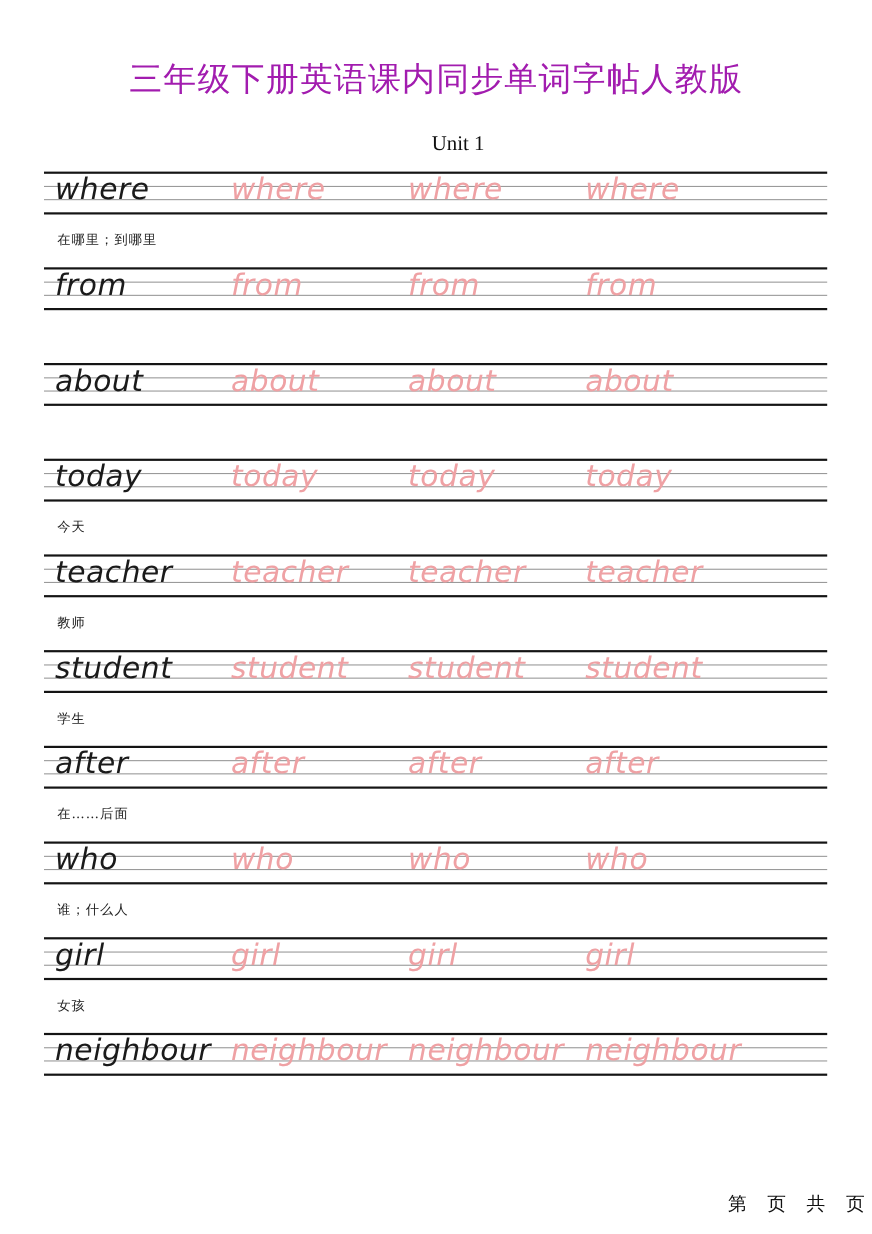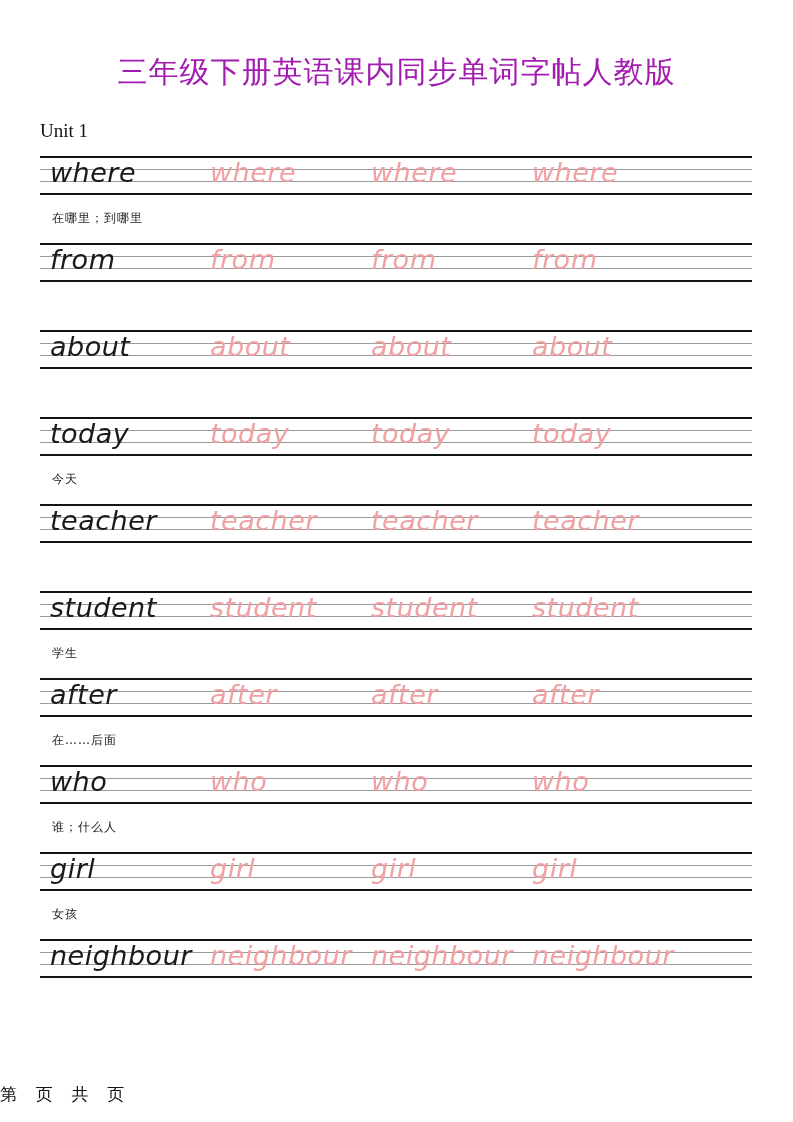--- a/index.html
+++ b/index.html
@@ -19,20 +19,21 @@
     font-weight: normal;
     letter-spacing: 1px;
     color: #a21caf;
     font-family: "Liberation Sans", sans-serif;
   }
   .unit-label {
     margin: 27px 0 0 40px;
     font-size: 19px;
     font-family: "Liberation Serif", "DejaVu Serif", serif;
     color: #111;
+    text-align: center;
   }
   .rows {
     margin: 14px 40px 0 40px;
   }
   .word-row { height: 87px; }
   .four-line {
     position: relative;
     height: 39px;
     border-top: 2px solid #141414;
     border-bottom: 2px solid #141414;
@@ -67,21 +68,21 @@
     font-size: 12px;
     font-family: "DejaVu Serif", "Liberation Serif", serif;
     color: #222;
     letter-spacing: 1px;
   }
   .page-footer {
     position: absolute;
     left: 0;
     top: 1083px;
     width: 793px;
-    text-align: left;
+    text-align: right;
     font-size: 17px;
     letter-spacing: 7px;
     color: #111;
     font-family: "Liberation Sans", sans-serif;
   }
 </style>
 </head>
 <body style="--trace-pink: #efa1a4; --word-black: #1a1a1a;">
 
 <h1 class="page-title">三年级下册英语课内同步单词字帖人教版</h1>
@@ -137,20 +138,21 @@
 
   <section class="word-row">
     <div class="four-line">
       <span class="mid-line l1"></span>
       <span class="mid-line l2"></span>
       <span class="word main">teacher</span>
       <span class="word trace t0">teacher</span>
       <span class="word trace t1">teacher</span>
       <span class="word trace t2">teacher</span>
     </div>
+    <div class="translation">教师</div>
   </section>
 
   <section class="word-row">
     <div class="four-line">
       <span class="mid-line l1"></span>
       <span class="mid-line l2"></span>
       <span class="word main">student</span>
       <span class="word trace t0">student</span>
       <span class="word trace t1">student</span>
       <span class="word trace t2">student</span>

